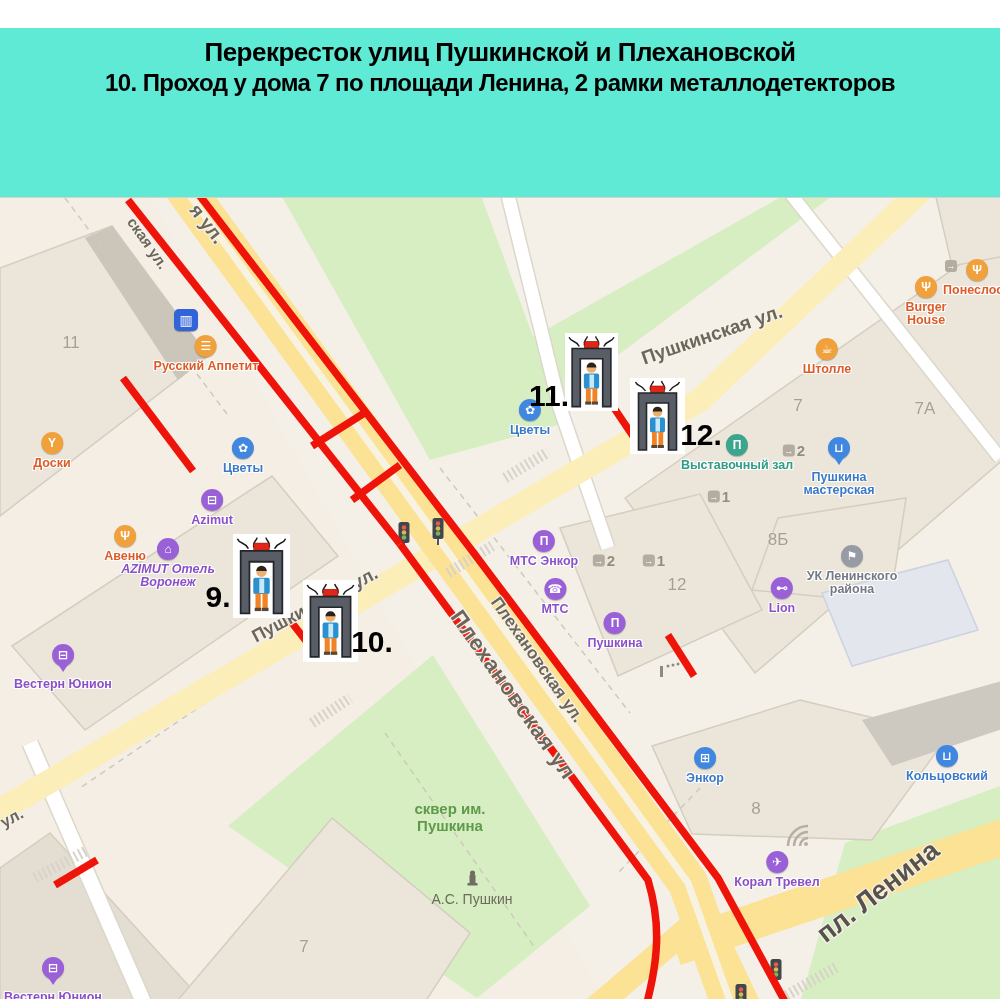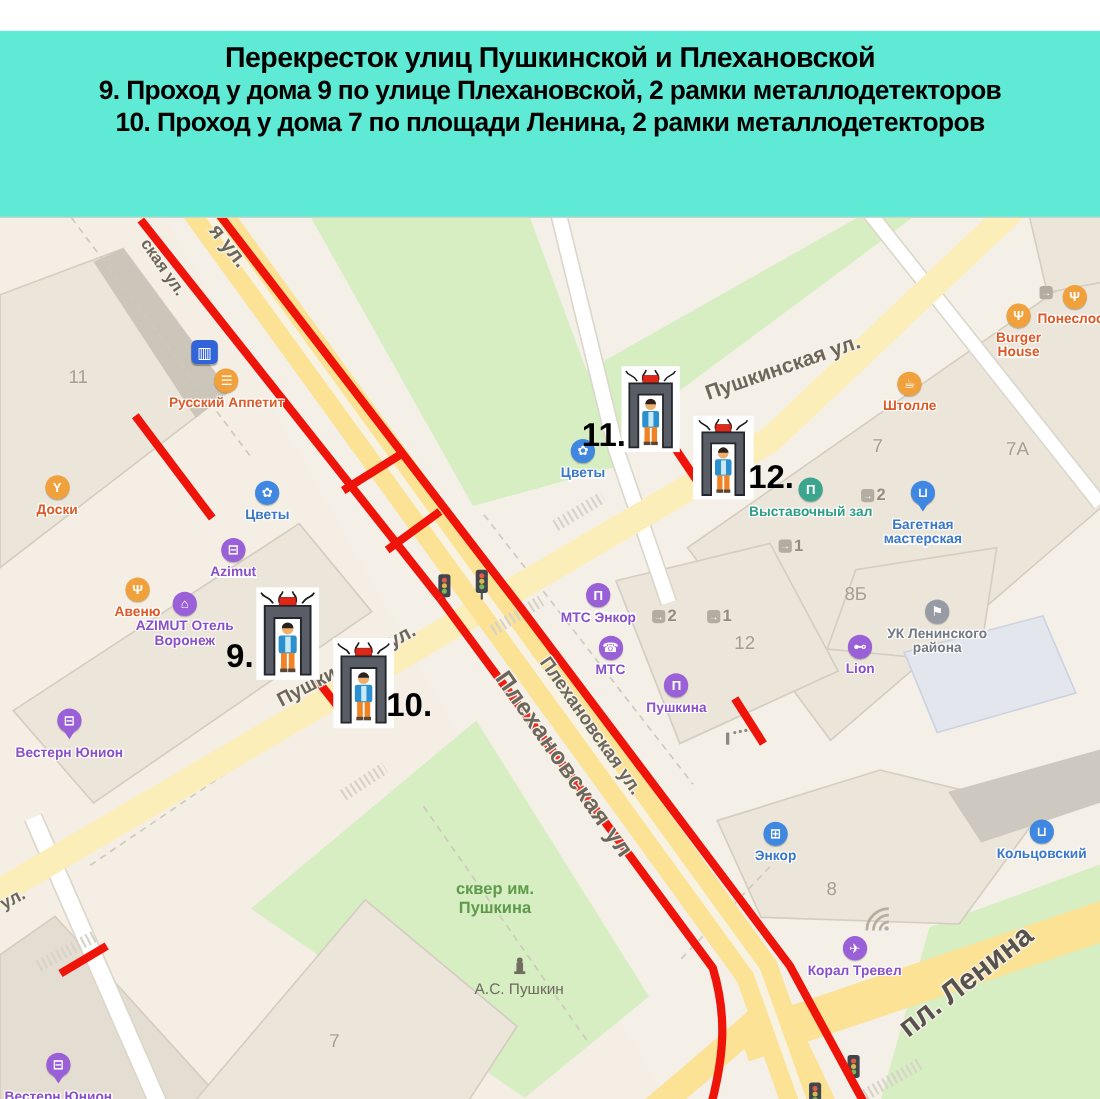--- a/index.html
+++ b/index.html
@@ -49,21 +49,20 @@
   .gray-label{position:absolute;transform:translate(-50%,-50%);color:#6f6a5f;font-size:14px;font-weight:normal;
           text-shadow:0 0 2px #d6eec2;}
 </style>
 </head>
 <body>
 
 <div id="page">
 
   <div id="header">
     <div class="title">Перекресток улиц Пушкинской и Плехановской</div>
-    <div class="line">9. Проход у дома 9 по улице Плехановской, 2 рамки металлодетекторов</div>
     <div class="line">10. Проход у дома 7 по площади Ленина, 2 рамки металлодетекторов</div>
   </div>
 
   <div id="map">
 
     <svg viewBox="0 0 1000 829" width="1000" height="829">
 
       <rect x="0" y="0" width="1000" height="829" fill="#f4f0e8"></rect>
       <polygon points="0,0 150,0 620,829 0,829" fill="#f3ece2" opacity="0.7"></polygon>
 
@@ -265,29 +264,29 @@
       <span class="c">⊞</span>
       <span class="l">Энкор</span>
     </div>
     <div class="poi blue" style="left:947px;top:547px;">
       <span class="c">⊔</span>
       <span class="l">Кольцовский</span>
     </div>
     <div class="poi blue" style="left:839px;top:239px;">
       <span class="pinshape">⊔</span>
       <span class="pintail"></span>
-      <span class="l" style="width:92px;">Багетная мастерская</span>
+      <span class="l" style="width:92px;">Пушкина мастерская</span>
     </div>
     <div class="poi purple" style="left:212px;top:291px;">
       <span class="c">⊟</span>
       <span class="l">Azimut</span>
     </div>
     <div class="poi purple" style="left:168px;top:340px;">
       <span class="c">⌂</span>
-      <span class="l" style="width:112px;">AZIMUT Отель Воронеж</span>
+      <span class="l" style="width:112px;font-style:italic;">AZIMUT Отель Воронеж</span>
     </div>
     <div class="poi purple" style="left:63px;top:446px;">
       <span class="pinshape">⊟</span>
       <span class="pintail"></span>
       <span class="l">Вестерн Юнион</span>
     </div>
     <div class="poi purple" style="left:53px;top:759px;">
       <span class="pinshape">⊟</span>
       <span class="pintail"></span>
       <span class="l">Вестерн Юнион</span>

